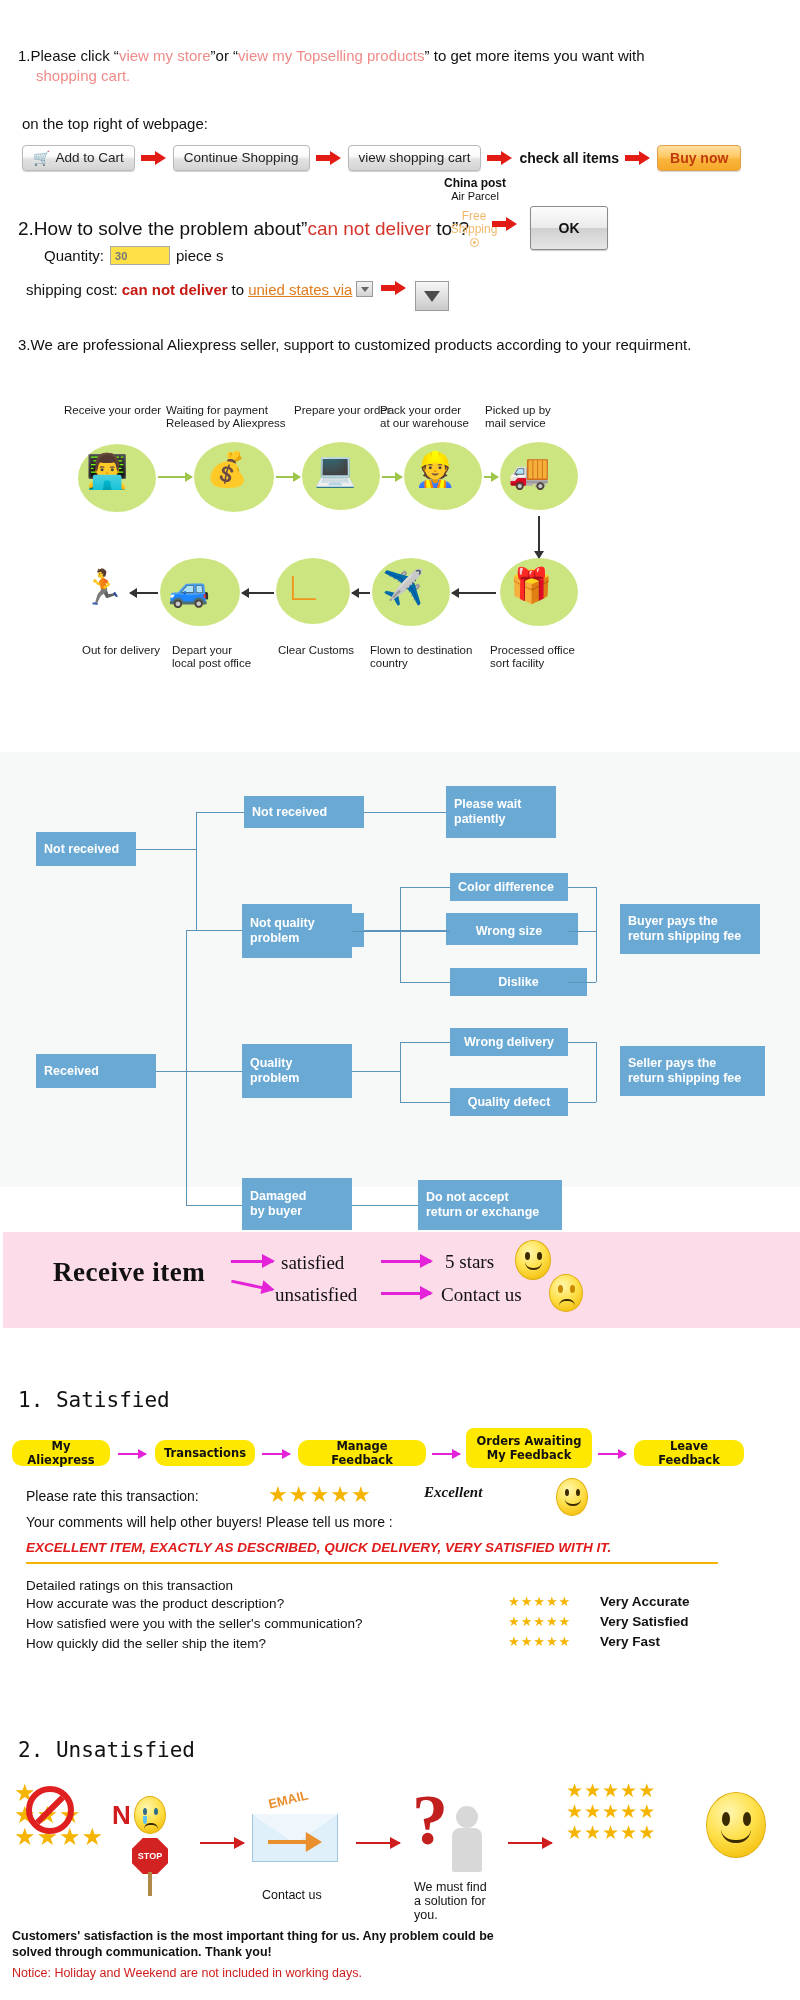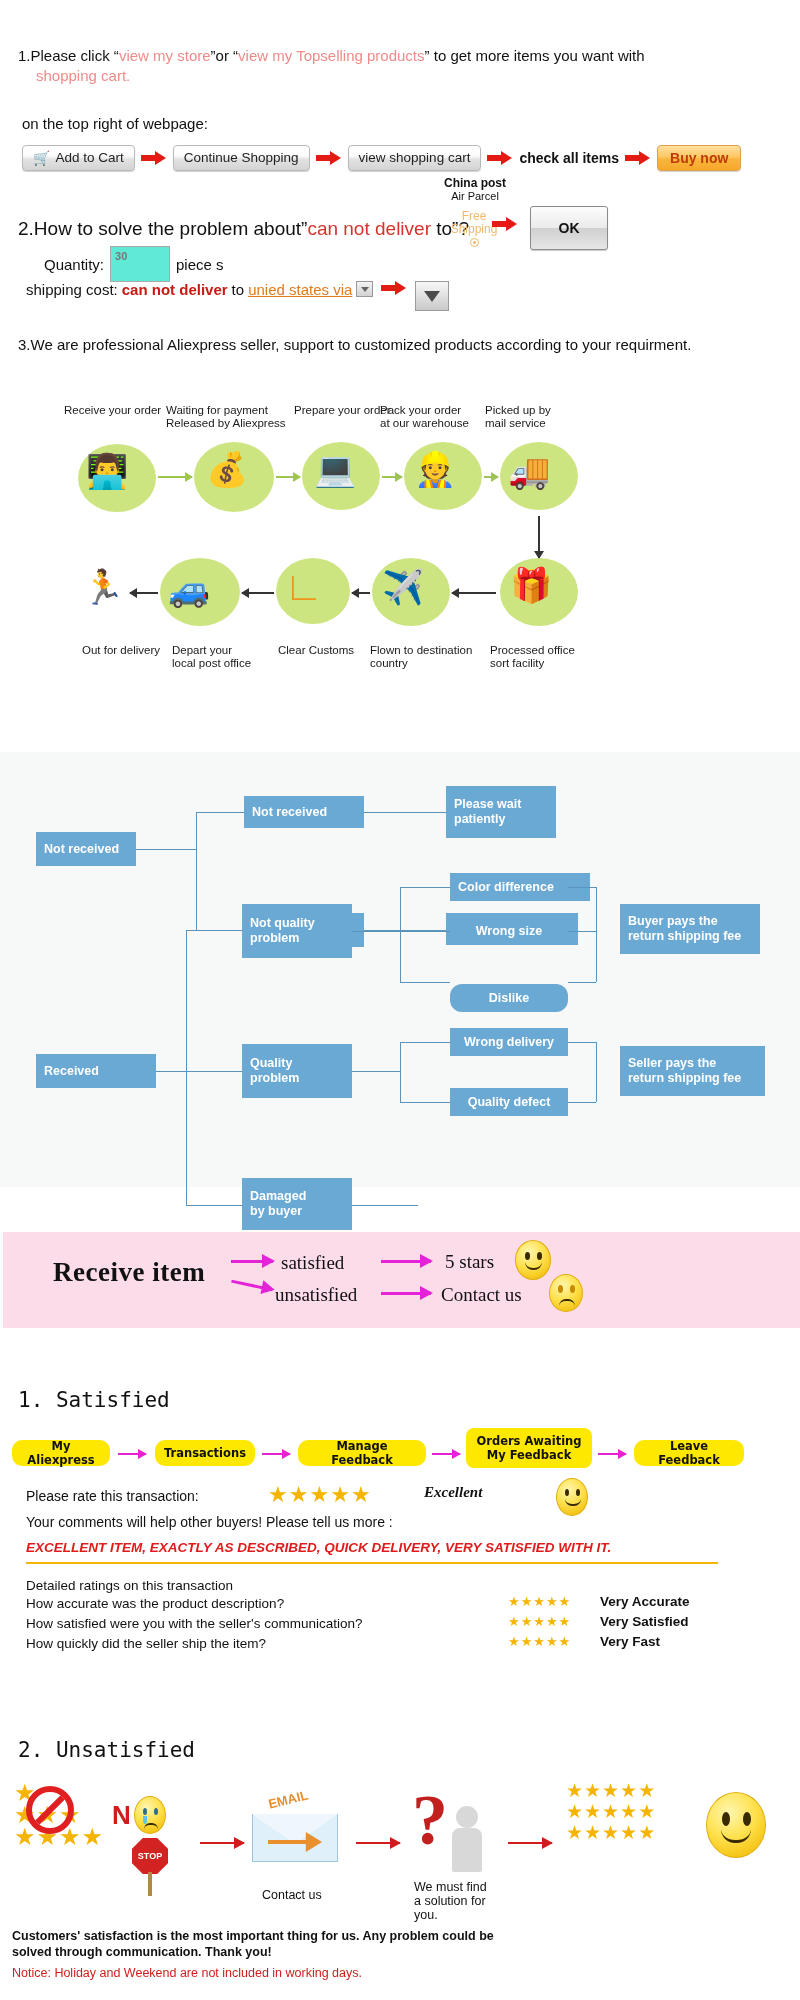--- a/index.html
+++ b/index.html
@@ -47,21 +47,21 @@
     content:""; position:absolute; left:14px; top:0; width:0; height:0;
     border-top:7px solid transparent; border-bottom:7px solid transparent; border-left:11px solid #e31b15;
   }
   .cart-glyph { font-size:14px; color:#111; }
 
   
   #sec2 { position:absolute; left:0; top:0; width:800px; }
   .s2-head { position:absolute; left:18px; top:218px; font-size:19px; }
   .s2-qty { position:absolute; left:44px; top:246px; font-size:15px; display:flex; align-items:center; gap:6px; }
   .qtybox {
-    width:60px; height:36px; border:1px solid #a9a9a9; background:#5eead4;
+    width:60px; height:19px; border:1px solid #a9a9a9; background:#fde047;
     font-size:11px; color:#777; padding:1px 4px; line-height:16px;
     font-family:"Liberation Sans", sans-serif;
     font-weight:bold;
   }
   .s2-ship { position:absolute; left:26px; top:281px; font-size:15px; display:flex; align-items:flex-start; gap:4px; }
   .s2-ship b { color:#c51b12; }
   .dd-underline { color:#e07b1e; text-decoration:underline; }
   .smallsel {
     width:17px; height:16px; border:1px solid #999;
     background: linear-gradient(#f3f3f3,#d3d3d3);
@@ -340,23 +340,23 @@
   <div class="bline-v" style="left:186px; top:178px; height:275px;"></div>
 
   <div class="bline-h" style="left:186px; top:178px; width:56px;"></div>
   <div class="bbox" style="left:242px; top:152px; width:110px; height:54px; white-space:pre-line;">Not quality
 problem</div>
   <div class="bline-h" style="left:352px; top:179px; width:48px;"></div>
   <div class="bline-v" style="left:400px; top:135px; height:95px;"></div>
   <div class="bline-h" style="left:400px; top:135px; width:50px;"></div>
   <div class="bline-h" style="left:400px; top:179px; width:50px;"></div>
   <div class="bline-h" style="left:400px; top:230px; width:50px;"></div>
-  <div class="bbox" style="left:450px; top:121px; width:140px; height:28px;">Color difference</div>
+  <div class="bbox" style="left:450px; top:121px; width:118px; height:28px;">Color difference</div>
   <div class="bbox" style="left:450px; top:165px; width:118px; height:28px; justify-content:center;">Wrong size</div>
-  <div class="bbox" style="left:450px; top:232px; width:118px; height:28px; justify-content:center;border-radius:12px;">Dislike</div>
+  <div class="bbox" style="left:450px; top:216px; width:137px; height:28px; justify-content:center;">Dislike</div>
   <div class="bline-h" style="left:568px; top:135px; width:28px;"></div>
   <div class="bline-h" style="left:568px; top:179px; width:28px;"></div>
   <div class="bline-h" style="left:568px; top:230px; width:28px;"></div>
   <div class="bline-v" style="left:596px; top:135px; height:95px;"></div>
   <div class="bbox" style="left:620px; top:152px; width:140px; height:50px; white-space:pre-line;">Buyer pays the
 return shipping fee</div>
 
   <div class="bline-h" style="left:186px; top:319px; width:56px;"></div>
   <div class="bbox" style="left:242px; top:292px; width:110px; height:54px; white-space:pre-line;">Quality
 problem</div>
@@ -369,20 +369,22 @@
   <div class="bline-h" style="left:568px; top:290px; width:28px;"></div>
   <div class="bline-h" style="left:568px; top:350px; width:28px;"></div>
   <div class="bline-v" style="left:596px; top:290px; height:60px;"></div>
   <div class="bbox" style="left:620px; top:294px; width:145px; height:50px; white-space:pre-line;">Seller pays the
 return shipping fee</div>
 
   <div class="bline-h" style="left:186px; top:453px; width:56px;"></div>
   <div class="bbox" style="left:242px; top:426px; width:110px; height:52px; white-space:pre-line;">Damaged
 by buyer</div>
   <div class="bline-h" style="left:352px; top:453px; width:66px;"></div>
+  <div class="bbox" style="left:418px; top:428px; width:144px; height:50px; white-space:pre-line;">Do not accept
+return or exchange</div>
 </div>
 
 <div id="pinkband">
   <div class="receive-title">Receive item</div>
 
   <div class="magarrow" style="left:228px; top:28px; width:42px;"></div>
   <div class="magarrow" style="left:228px; top:52px; width:42px; transform:rotate(12deg);"></div>
 
   <div class="ptext" style="left:278px; top:20px;">satisfied</div>
   <div class="ptext" style="left:272px; top:52px;">unsatisfied</div>

